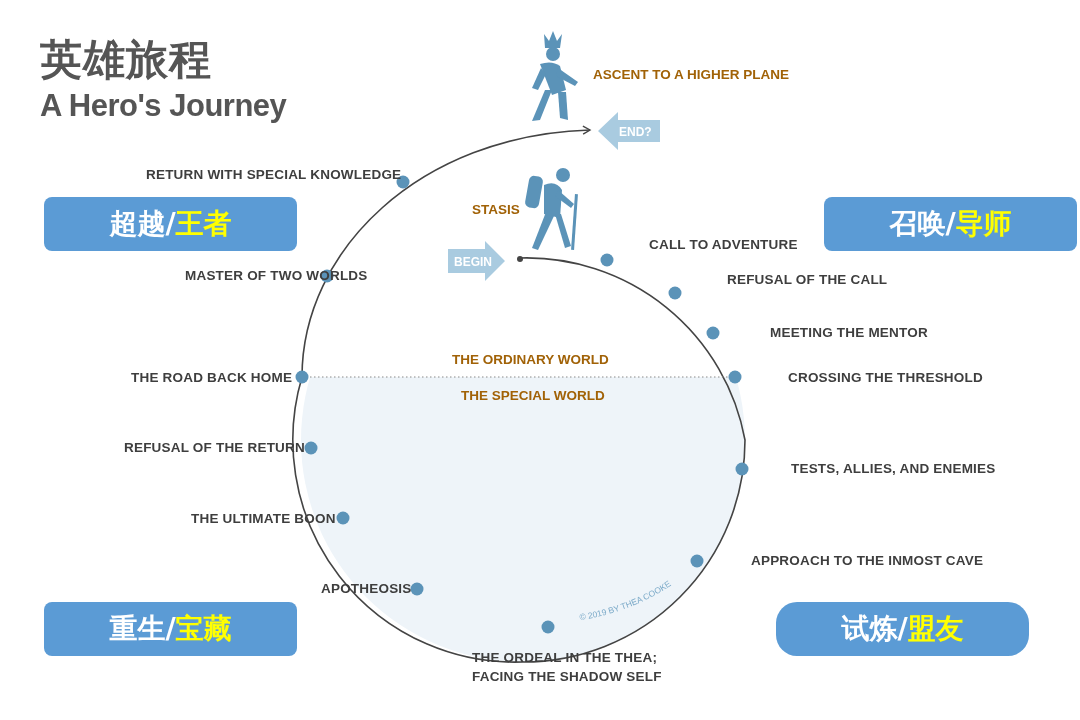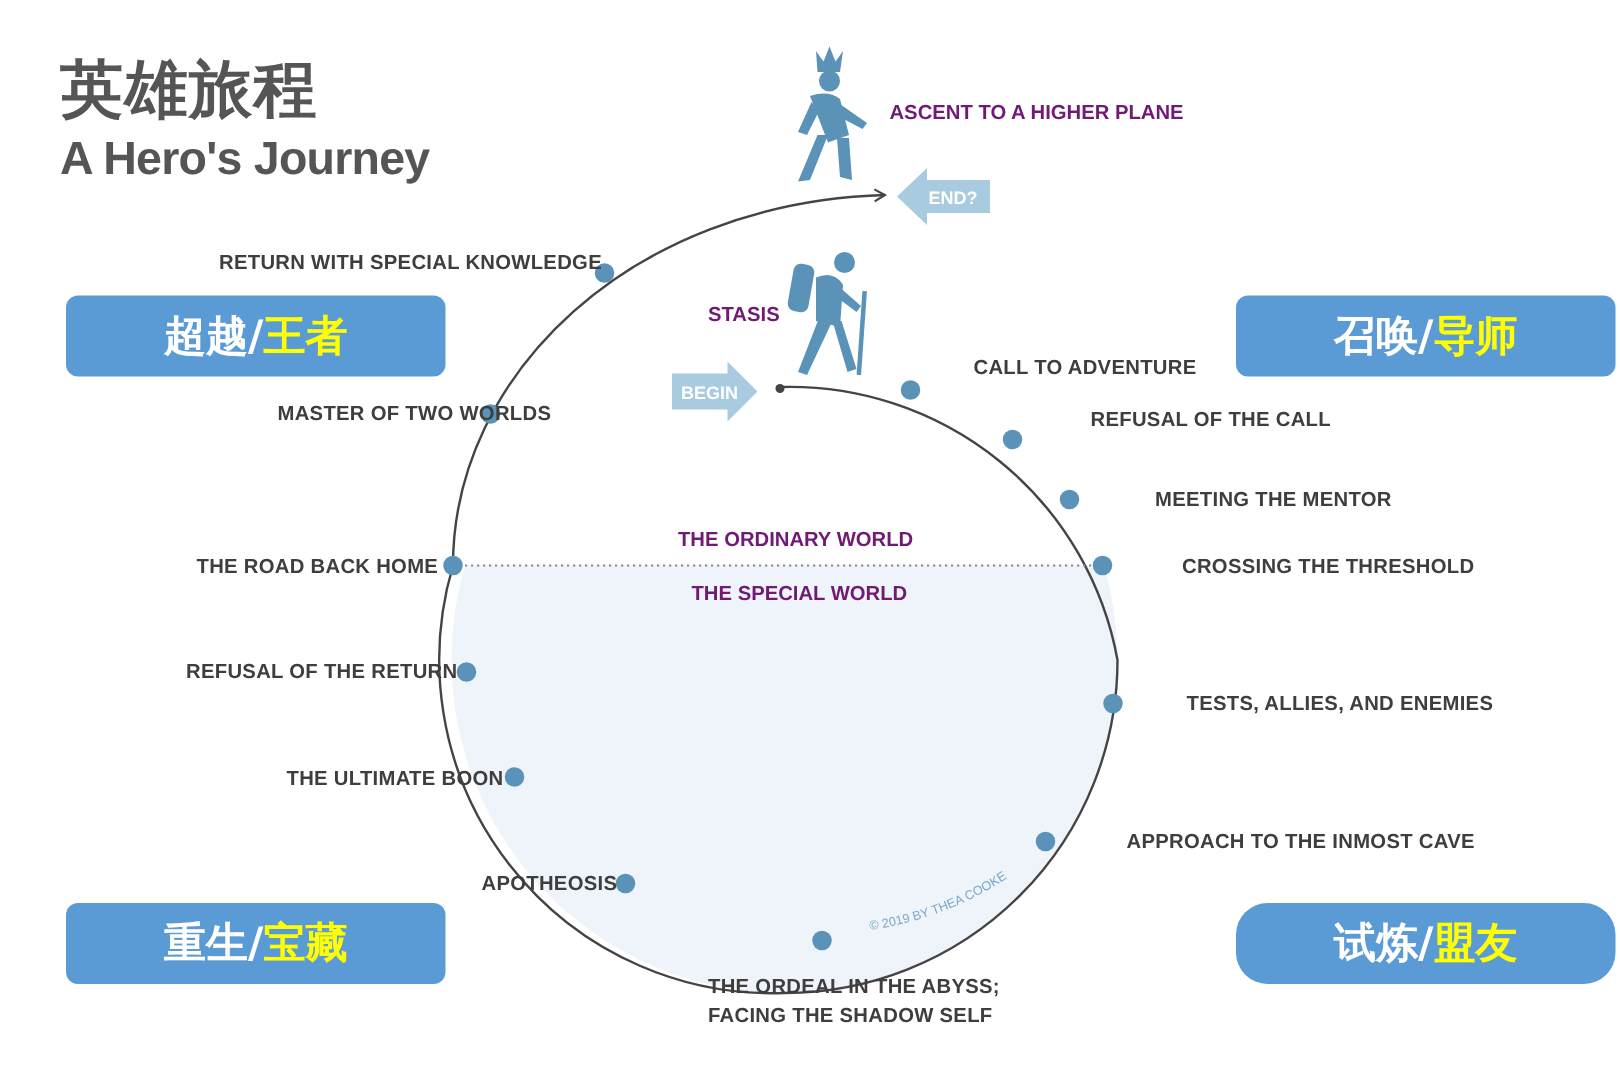--- a/index.html
+++ b/index.html
@@ -8,21 +8,21 @@
   .title-cn { position:absolute; left:40px; top:32px; font-size:42px; font-weight:bold; color:#555555;
               font-family:"DejaVu Sans", sans-serif; letter-spacing:1px; }
   .title-en { position:absolute; left:40px; top:88px; font-size:31px; font-weight:bold; color:#555555;
               font-family:"Liberation Sans", sans-serif; letter-spacing:-0.5px; }
   .badge { position:absolute; width:253px; height:54px; background:#5b9bd5; border-radius:8px;
            display:flex; align-items:center; justify-content:center;
            font-family:"DejaVu Sans", sans-serif; font-size:28px; font-weight:bold; color:#ffffff; }
   .badge .hl { color:#ffff00; }
   .stage { position:absolute; font-size:13.5px; color:#3e3e3e; font-weight:bold; letter-spacing:0.2px;
            white-space:nowrap; font-family:"Liberation Sans", sans-serif;margin-left:23px; }
-  .blue-label { position:absolute; font-size:13.5px; color:#701a75; font-weight:bold; white-space:nowrap;
+  .blue-label { position:absolute; font-size:13.5px; color:#a16207; font-weight:bold; white-space:nowrap;
                 font-family:"Liberation Sans", sans-serif; }
   svg#diagram { position:absolute; left:0; top:0; }
   .arrow-label { font-family:"Liberation Sans", sans-serif; font-size:12px; font-weight:bold; fill:#ffffff; }
   .copyright { font-family:"Liberation Sans", sans-serif; font-size:8.5px; fill:#7aa9c8; }
 </style>
 </head>
 <body>
 
 <div class="title-cn">英雄旅程</div>
 <div class="title-en">A Hero's Journey</div>
@@ -117,37 +117,37 @@
 
 <div class="blue-label" style="left:452px; top:352px;text-align:right;">THE ORDINARY WORLD</div>
 <div class="blue-label" style="left:461px; top:388px;">THE SPECIAL WORLD</div>
 
 <div class="stage" style="left:626px; top:237px;">CALL TO ADVENTURE</div>
 <div class="stage" style="left:704px; top:272px;">REFUSAL OF THE CALL</div>
 <div class="stage" style="left:747px; top:325px;">MEETING THE MENTOR</div>
 <div class="stage" style="left:765px; top:370px;">CROSSING THE THRESHOLD</div>
 <div class="stage" style="left:768px; top:461px;">TESTS, ALLIES, AND ENEMIES</div>
 <div class="stage" style="left:728px; top:553px;">APPROACH TO THE INMOST CAVE</div>
-<div class="stage" style="left:449px; top:650px;">THE ORDEAL IN THE ABYSS;</div>
+<div class="stage" style="left:449px; top:650px;">THE ORDEAL IN THE THEA;</div>
 <div class="stage" style="left:449px; top:669px;">FACING THE SHADOW SELF</div>
 <div class="stage" style="left:298px; top:581px;">APOTHEOSIS</div>
 <div class="stage" style="left:168px; top:511px;">THE ULTIMATE BOON</div>
 <div class="stage" style="left:101px; top:440px;">REFUSAL OF THE RETURN</div>
 <div class="stage" style="left:108px; top:370px;">THE ROAD BACK HOME</div>
 <div class="stage" style="left:118px; top:268px;padding-left:44px;">MASTER OF TWO WORLDS</div>
 <div class="stage" style="left:123px; top:167px;">RETURN WITH SPECIAL KNOWLEDGE</div>
 
 <div class="badge" style="left:44px; top:197px;">
   <span>超越/</span>
     <span class="hl">王者</span>
 </div>
 <div class="badge" style="left:824px; top:197px;">
   <span>召唤/</span>
     <span class="hl">导师</span>
 </div>
 <div class="badge" style="left:44px; top:602px;">
   <span>重生/</span>
     <span class="hl">宝藏</span>
 </div>
-<div class="badge" style="left:824px; top:602px;border-radius:21px;">
+<div class="badge" style="left:776px; top:602px;border-radius:21px;">
   <span>试炼/</span>
     <span class="hl">盟友</span>
 </div>
 
 </body></html>

